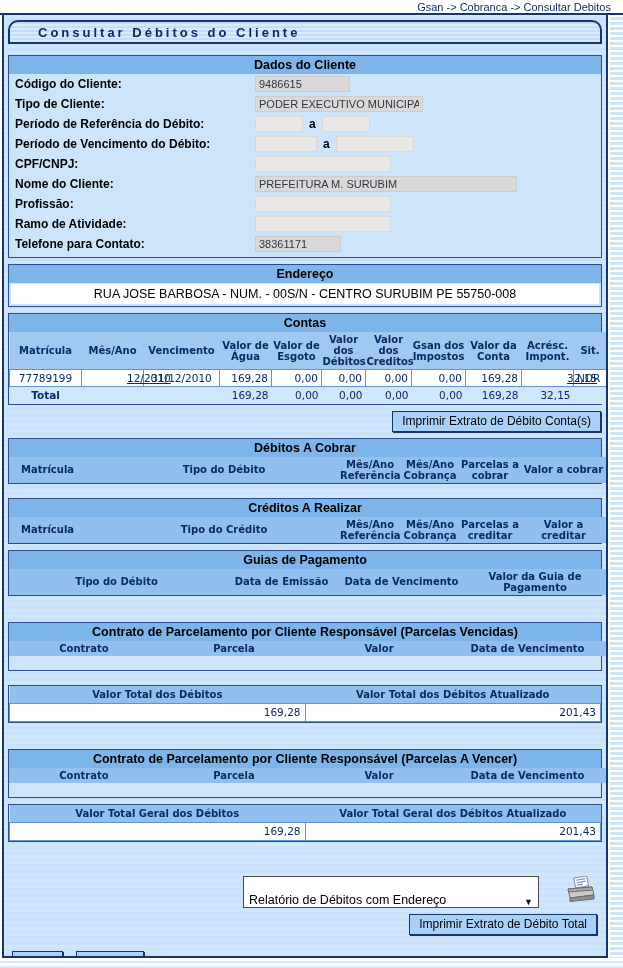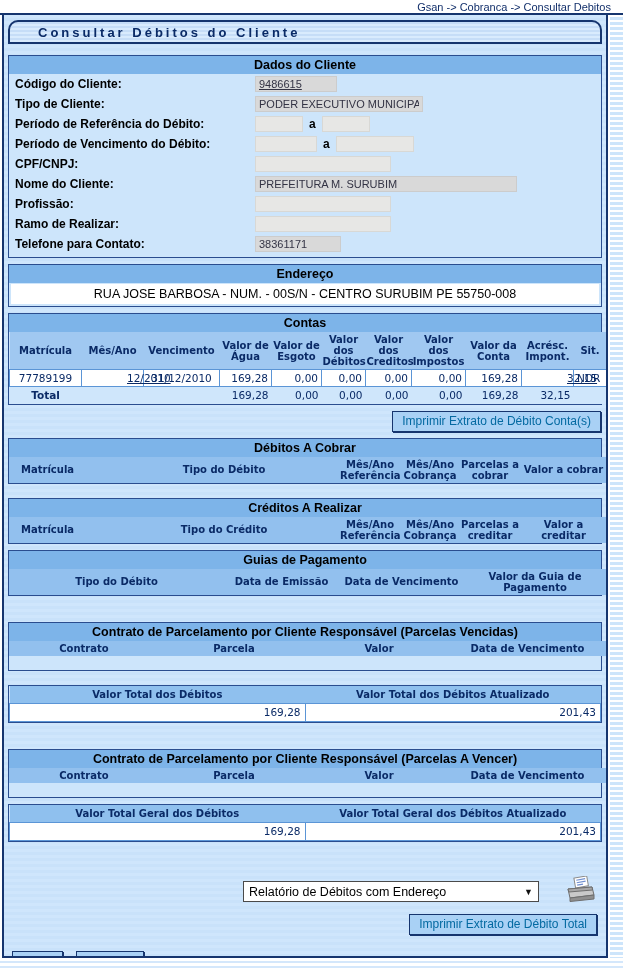--- a/index.html
+++ b/index.html
@@ -87,37 +87,37 @@
   .num { text-align: right; }
   .ctr { text-align: center; }
   .lnk { color: #0a2a66; text-decoration: underline; cursor: pointer; margin-left: 42px; }
   
   .hdr-only th { background: #92c0ee; }
   .empty-row { height: 14px; background: #cde5fb; }
   
   .btn {
     background: #a9d1f5; border: 1px solid #16356e;
     box-shadow: 1px 1px 0 #16356e;
-    font-family: "Liberation Sans", sans-serif; font-size: 12px; color: #0369a1;
+    font-family: "Liberation Sans", sans-serif; font-size: 12px; color: #000000;
     padding: 2px 9px; height: 21px; cursor: pointer;
   }
   .btn-row { display: flex; justify-content: flex-end; margin: 2px 2px 6px 0; }
   
   .tot-box { border: 1px solid #2a4d8f; margin: 0 1px 6px 1px; }
   .tot-box th { background: #8fc0ee; font-size: 10px; padding: 3px 18px; }
   .tot-box td {
     background: #ffffff; font-family: "DejaVu Sans", sans-serif;
     font-size: 10.5px; color: #0a2a66; text-align: right;
     padding: 2px 4px; height: 18px; border: 1px solid #5b95d6;
   }
   
   .report-row { display: flex; justify-content: flex-end; align-items: center; margin: 0 6px 6px 0; gap: 26px; }
   .select {
-    width: 296px; height: 21px; background: #fff; border: 1px solid #4a4a4a;
-    display: flex; align-items: center; justify-content: space-between;
+    width: 296px; height: 32px; background: #fff; border: 1px solid #4a4a4a;
+    display: flex; align-items: flex-end; justify-content: space-between;
     font-size: 12.5px; color: #000; padding: 0 5px; cursor: pointer;
   }
   .select .chev { font-size: 9px; color: #111; }
   .printer { cursor: pointer; }
   
   .footer-row { display: flex; gap: 13px; margin: 16px 0 0 5px; }
   
   .sp8 { height: 8px; } .sp20 { height: 20px; }
 </style>
 </head>
@@ -131,21 +131,21 @@
   <div class="main">
 
     <div class="title-bar">
       <span>Consultar Débitos do Cliente</span>
     </div>
 
     <div class="box">
       <div class="sec-title">Dados do Cliente</div>
       <div class="frow">
         <span class="flabel">Código do Cliente:</span>
-        <input class="ibox" style="width: 82px; text-decoration: underline;" readonly="" value="9486615">
+        <input class="ibox" style="width: 95px;" readonly="" value="9486615">
       </div>
       <div class="frow">
         <span class="flabel">Tipo de Cliente:</span>
         <input class="ibox" style="width: 168px;" readonly="" value="PODER EXECUTIVO MUNICIPAL">
       </div>
       <div class="frow">
         <span class="flabel">Período de Referência do Débito:</span>
         <input class="ibox empty" style="width: 48px;" readonly="" value="">
         <span class="sep">a</span>
         <input class="ibox empty" style="width: 48px;" readonly="" value="">
@@ -162,21 +162,21 @@
       </div>
       <div class="frow">
         <span class="flabel">Nome do Cliente:</span>
         <input class="ibox" style="width: 262px;" readonly="" value="PREFEITURA M. SURUBIM">
       </div>
       <div class="frow">
         <span class="flabel">Profissão:</span>
         <input class="ibox empty" style="width: 136px;" readonly="" value="">
       </div>
       <div class="frow">
-        <span class="flabel">Ramo de Realizar:</span>
+        <span class="flabel">Ramo de Atividade:</span>
         <input class="ibox empty" style="width: 136px;" readonly="" value="">
       </div>
       <div class="frow">
         <span class="flabel">Telefone para Contato:</span>
         <input class="ibox" style="width: 86px;" readonly="" value="38361171">
       </div>
       <div style="height:3px"></div>
     </div>
 
     <div class="box">
@@ -202,21 +202,21 @@
         </colgroup>
         <tbody>
             <tr>
           <th>Matrícula</th>
           <th>Mês/Ano</th>
           <th>Vencimento</th>
           <th>Valor de Água</th>
           <th>Valor de Esgoto</th>
           <th>Valor dos Débitos</th>
           <th>Valor dos Creditos</th>
-          <th>Valor dos Impostos</th>
+          <th>Gsan dos Impostos</th>
           <th>Valor da Conta</th>
           <th>Acrésc. Impont.</th>
           <th>Sit.</th>
         </tr>
         <tr class="contas-data">
           <td class="ctr">77789199</td>
           <td class="ctr"><a class="lnk">12/2010</a></td>
           <td class="ctr">31/12/2010</td>
           <td class="num">169,28</td>
           <td class="num">0,00</td>

